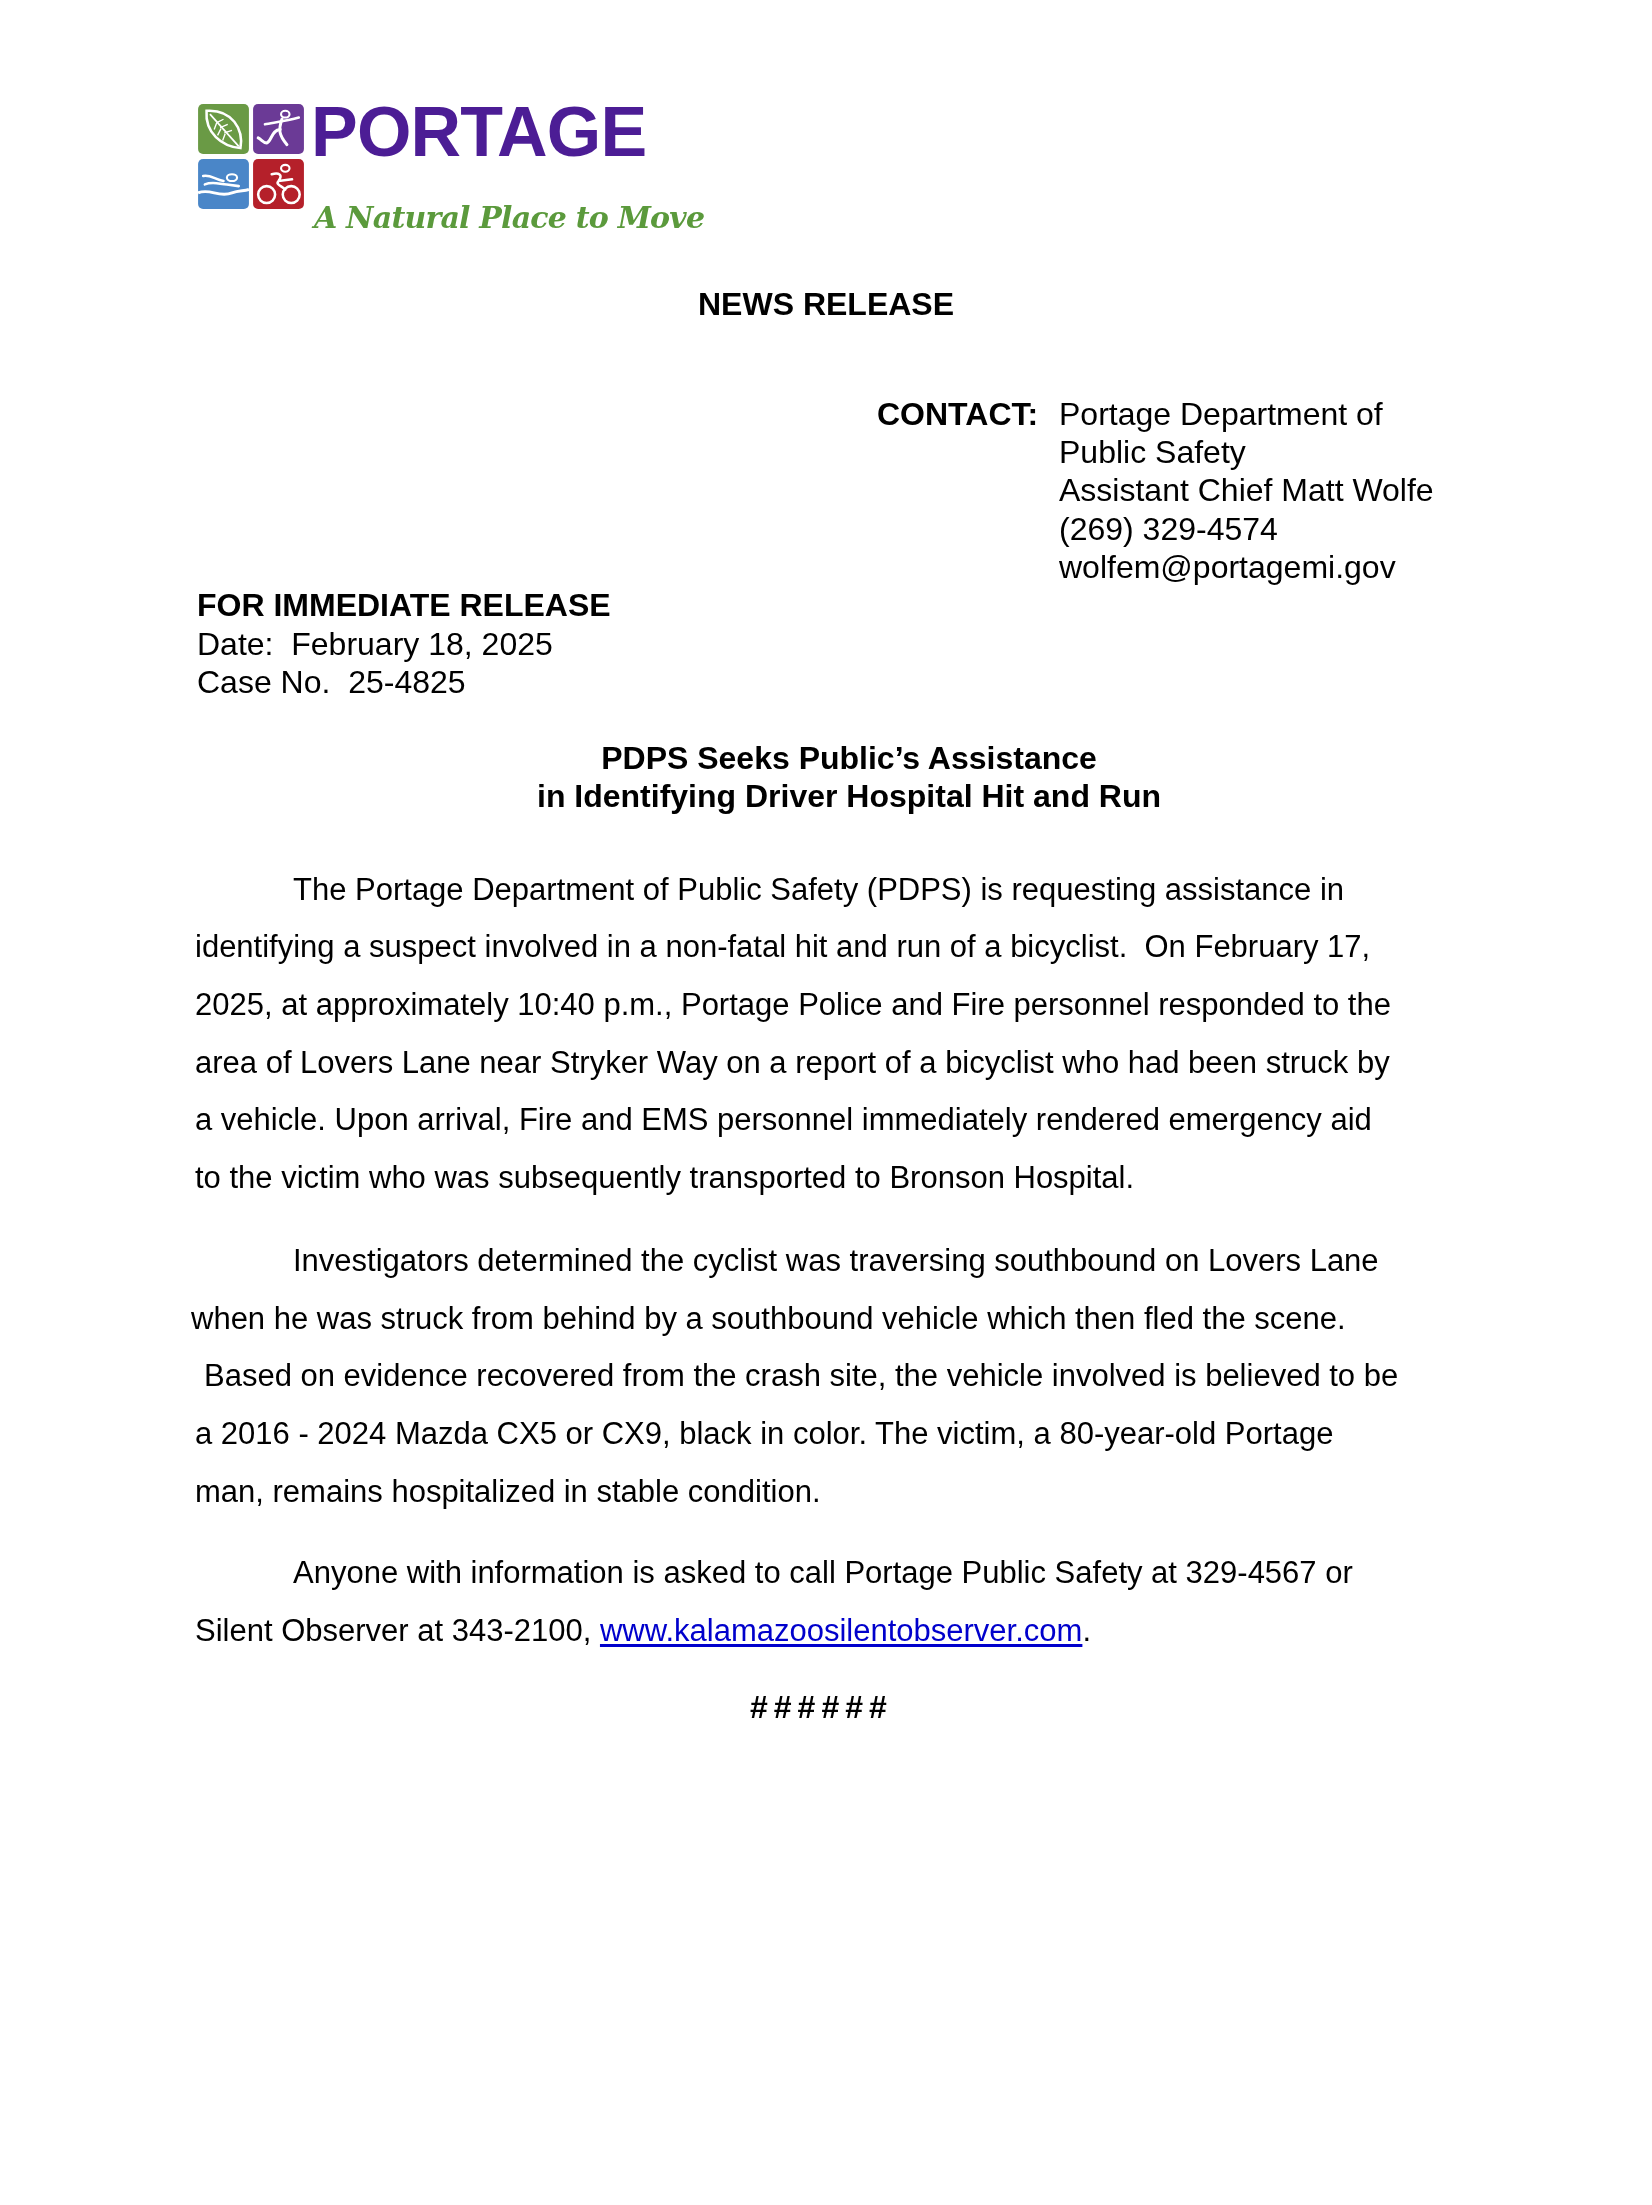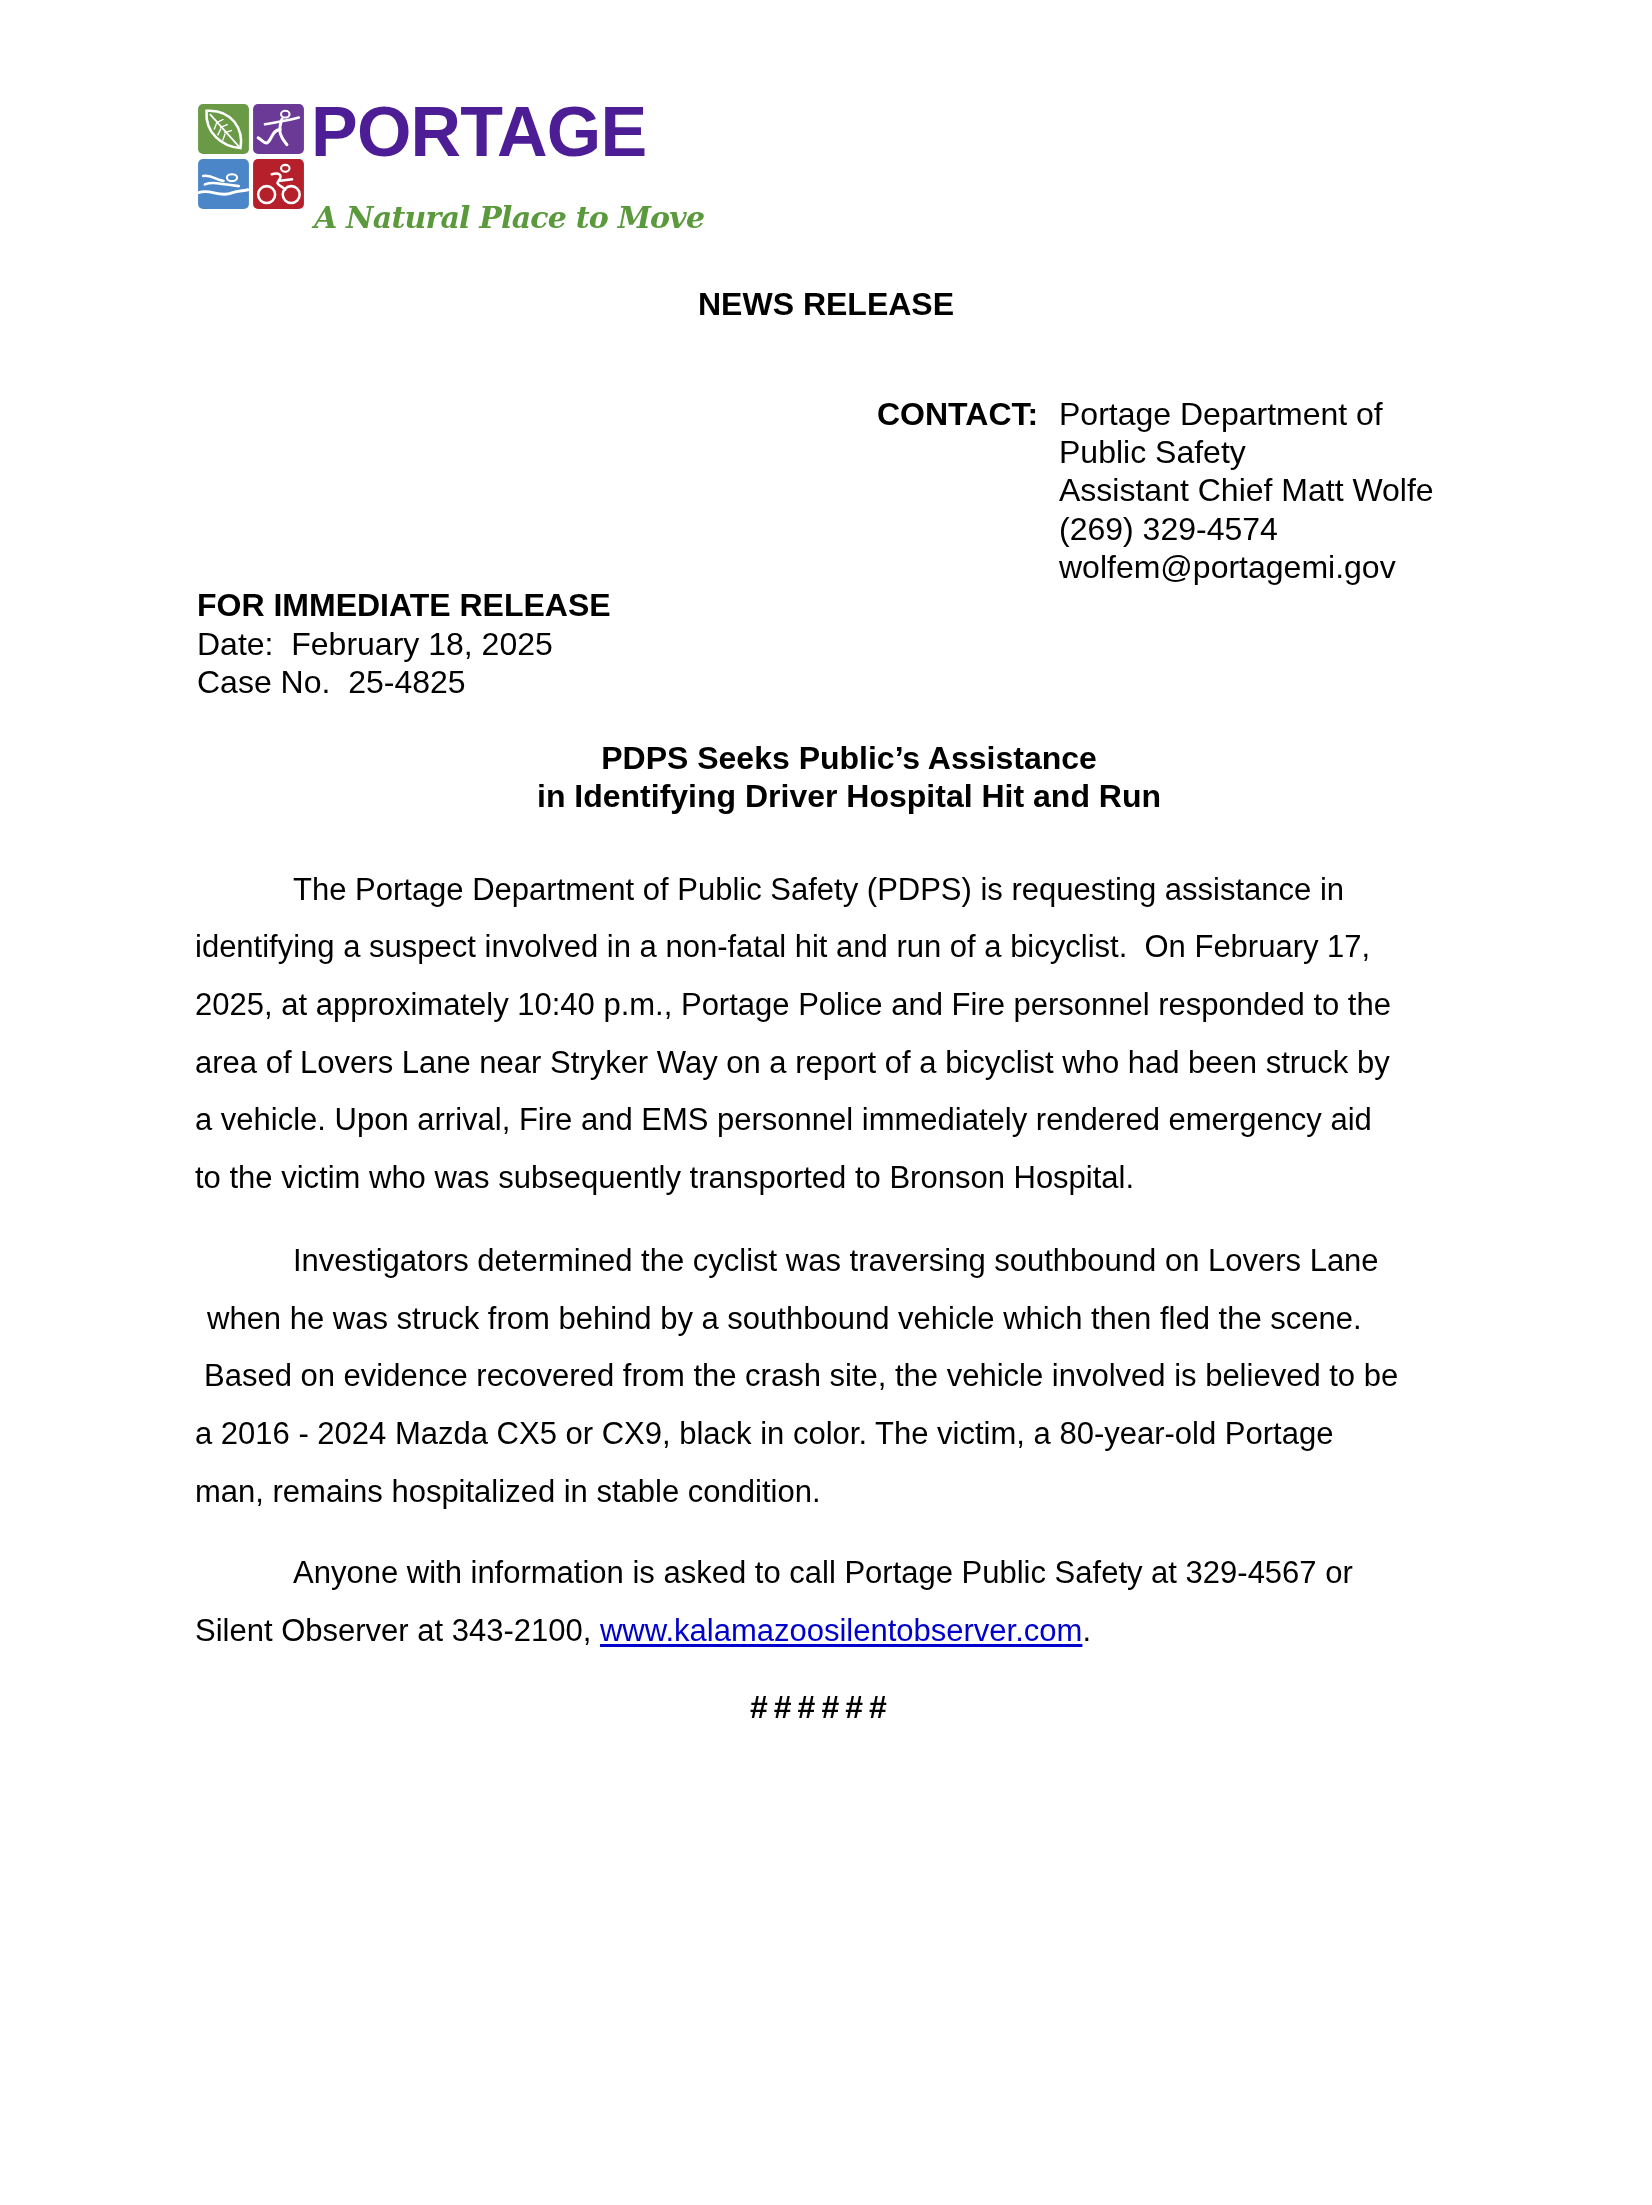--- a/index.html
+++ b/index.html
@@ -93,21 +93,21 @@
   <div class="abs body-line" style="left:293px; top:874px;">The Portage Department of Public Safety (PDPS) is requesting assistance in</div>
   <div class="abs body-line" style="left:195px; top:931px;">identifying a suspect involved in a non-fatal hit and run of a bicyclist.  On February 17,</div>
   <div class="abs body-line" style="left:195px; top:989px;">2025, at approximately 10:40 p.m., Portage Police and Fire personnel responded to the</div>
   <div class="abs body-line" style="left:195px; top:1047px;">area of Lovers Lane near Stryker Way on a report of a bicyclist who had been struck by</div>
   <div class="abs body-line" style="left:195px; top:1104px;">a vehicle. Upon arrival, Fire and EMS personnel immediately rendered emergency aid</div>
   <div class="abs body-line" style="left:195px; top:1162px;">to the victim who was subsequently transported to Bronson Hospital.</div>
 </div>
 
 <div>
   <div class="abs body-line" style="left:293px; top:1245px;">Investigators determined the cyclist was traversing southbound on Lovers Lane</div>
-  <div class="abs body-line" style="left:207px; top:1303px;">when he was struck from behind by a southbound vehicle which then fled the scene.</div>
+  <div class="abs body-line" style="left:191px; top:1303px;">when he was struck from behind by a southbound vehicle which then fled the scene.</div>
   <div class="abs body-line" style="left:195px; top:1360px;margin-left:9px;">Based on evidence recovered from the crash site, the vehicle involved is believed to be</div>
   <div class="abs body-line" style="left:195px; top:1418px;">a 2016 - 2024 Mazda CX5 or CX9, black in color. The victim, a 80-year-old Portage</div>
   <div class="abs body-line" style="left:195px; top:1476px;">man, remains hospitalized in stable condition.</div>
 </div>
 
 <div>
   <div class="abs body-line" style="left:293px; top:1557px;">Anyone with information is asked to call Portage Public Safety at 329-4567 or</div>
   <div class="abs body-line" style="left:195px; top:1615px;"><span>Silent Observer at 343-2100, </span><a class="link" href="#">www.kalamazoosilentobserver.com</a><span>.</span></div>
 </div>
 

